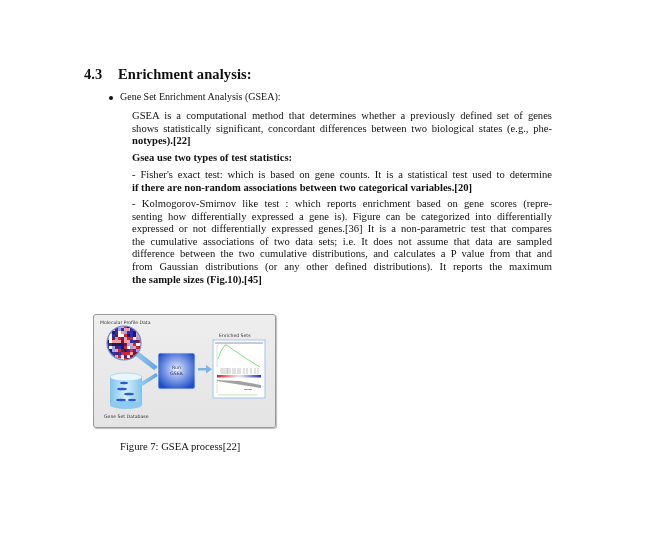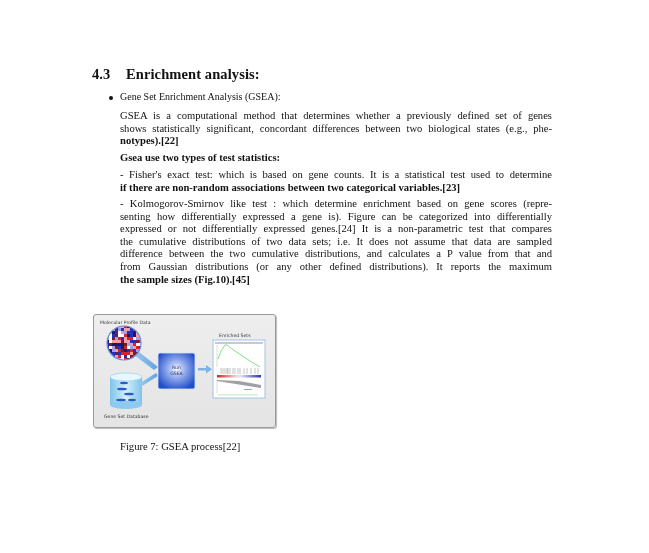--- a/index.html
+++ b/index.html
@@ -1,27 +1,27 @@
 <!DOCTYPE html>
 <html><head>
   <meta charset="utf-8">
   <style>
     html, body { margin: 0; padding: 0; background: #ffffff; }
     body { width: 649px; height: 553px; position: relative; overflow: hidden;
            font-family: "DejaVu Serif", "Liberation Serif", serif; color: #111; }
-    .heading { position: absolute; left: 92px; top: 66px; font-weight: bold; font-size: 14.5px;
+    .heading { position: absolute; left: 84px; top: 66px; font-weight: bold; font-size: 14.5px;
                font-family: "Liberation Serif", "DejaVu Serif", serif; letter-spacing: 0.1px; }
     .heading .num { display: inline-block; width: 34px; }
     .bullet-dot { position: absolute; left: 109px; top: 96px; width: 4px; height: 4px;
                   border-radius: 50%; background: #111; }
     .bullet-text { position: absolute; left: 120px; top: 91px; font-size: 10px;
                    font-family: "Liberation Serif", serif; }
     .para { position: absolute; left: 120px; width: 432px; font-size: 10.6px; line-height: 12.6px;
             text-align: justify; font-family: "Liberation Serif", serif; margin: 0; }
-    .para .l { display: block; text-align: justify; text-align-last: justify; white-space: nowrap; }
+    .para .l { display: block; text-align: justify; text-align-last: justify; white-space: nowrap; margin-left: 12px; }
     .para .l.last { text-align-last: left; font-weight: bold; }
     .p1 { top: 110px; }
     .p2 { top: 152px; }
     .p3 { top: 169px; }
     .p4 { top: 198px; }
 
     .figure-frame { position: absolute; left: 93px; top: 314px; width: 181px; height: 112px;
                     background: linear-gradient(#eeeeee, #e4e4e4); border: 1px solid #9a9a9a;
                     border-radius: 3px; box-shadow: 1px 1px 1px #bbb; }
     .fig-label { position: absolute; font-family: "DejaVu Sans", sans-serif; font-size: 4.6px;
@@ -48,28 +48,28 @@
   <span class="l">shows statistically significant, concordant differences between two biological states (e.g., phe-</span>
   <span class="l last">notypes).[22]</span>
 </div>
 
 <div class="para p2">
   <span class="l last">Gsea use two types of test statistics:</span>
 </div>
 
 <div class="para p3">
   <span class="l">- Fisher's exact test: which is based on gene counts. It is a statistical test used to determine</span>
-  <span class="l last">if there are non-random associations between two categorical variables.[23]</span>
+  <span class="l last">if there are non-random associations between two categorical variables.[20]</span>
 </div>
 
 <div class="para p4">
-  <span class="l">- Kolmogorov-Smirnov like test : which determine enrichment based on gene scores (repre-</span>
+  <span class="l">- Kolmogorov-Smirnov like test : which reports enrichment based on gene scores (repre-</span>
   <span class="l">senting how differentially expressed a gene is). Figure can be categorized into differentially</span>
-  <span class="l">expressed or not differentially expressed genes.[24] It is a non-parametric test that compares</span>
-  <span class="l">the cumulative distributions of two data sets; i.e. It does not assume that data are sampled</span>
+  <span class="l">expressed or not differentially expressed genes.[36] It is a non-parametric test that compares</span>
+  <span class="l">the cumulative associations of two data sets; i.e. It does not assume that data are sampled</span>
   <span class="l">difference between the two cumulative distributions, and calculates a P value from that and</span>
   <span class="l">from Gaussian distributions (or any other defined distributions). It reports the maximum</span>
   <span class="l last">the sample sizes (Fig.10).[45]</span>
 </div>
 
 <div class="figure-frame">
   <svg class="fig" width="181" height="112" viewBox="0 0 181 112">
     <defs>
       <radialGradient id="runGrad" cx="50%" cy="45%" r="60%">
         <stop offset="0%" stop-color="#f4f6ff"></stop>

